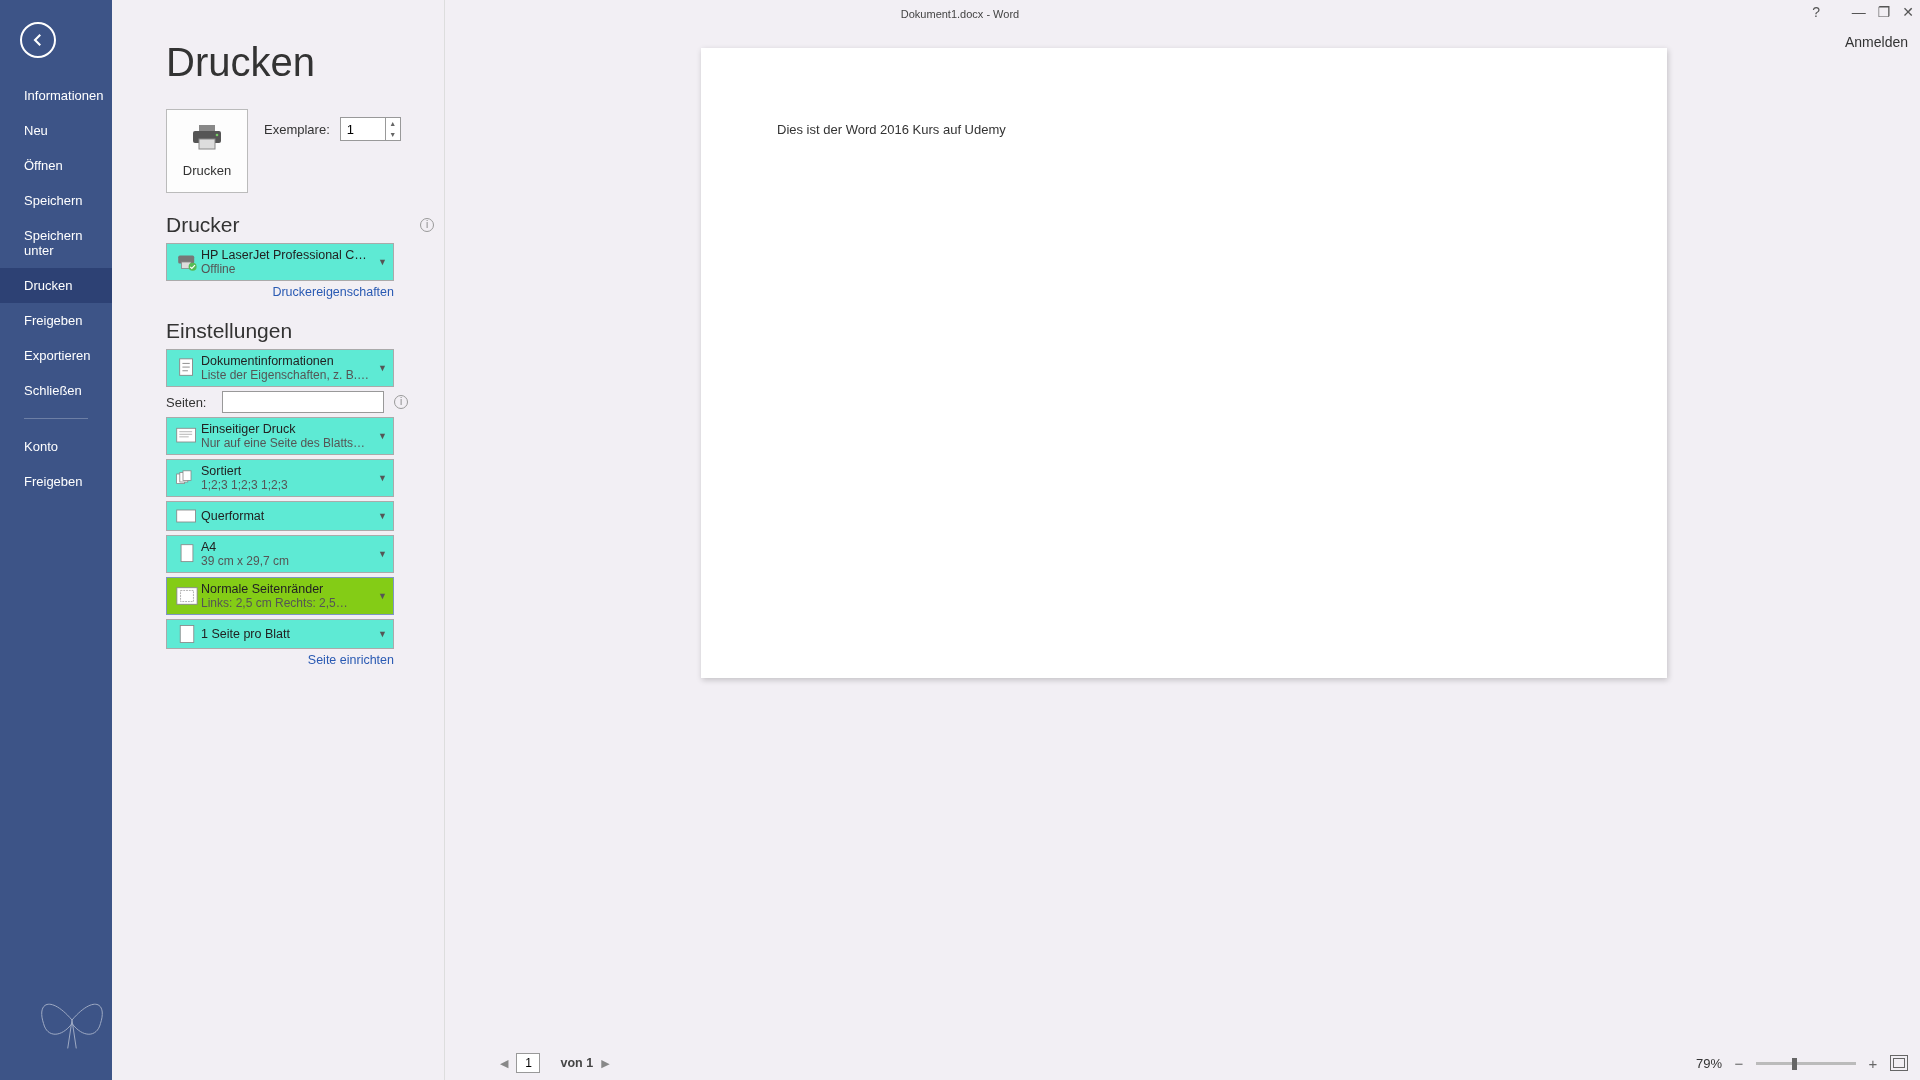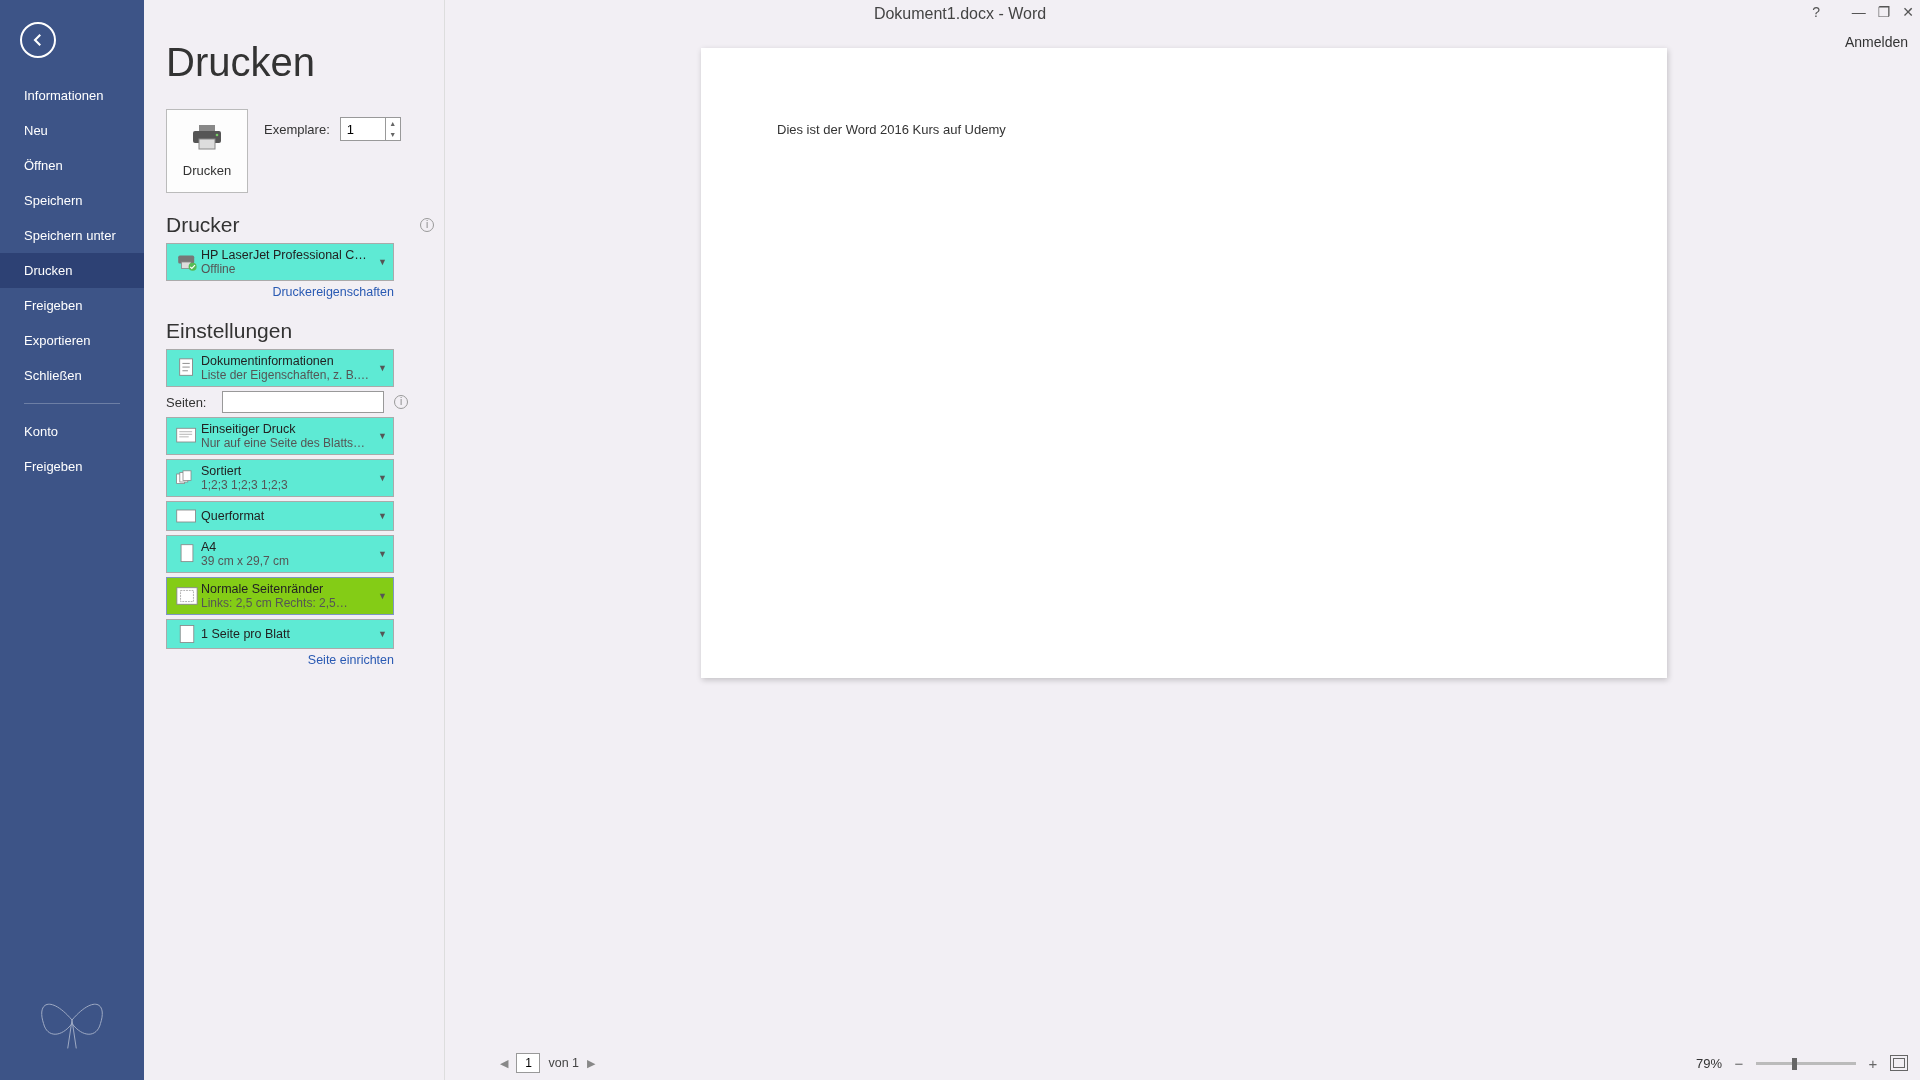--- a/index.html
+++ b/index.html
@@ -1,27 +1,27 @@
 <!DOCTYPE html>
 <html><head>
 <meta charset="utf-8">
 <style>
 * { margin: 0; padding: 0; box-sizing: border-box; font-family: "Segoe UI", Tahoma, sans-serif; }
 body { background: #f2eff4; width: 1920px; height: 1080px; overflow: hidden; }
 
 
 .title-bar { position: absolute; top: 0; left: 0; right: 0; height: 28px; display: flex; align-items: center; justify-content: center; }
-.title-bar .title { font-size: 16px; color: #444; }
+.title-bar .title { font-size: 11px; color: #444; }
 .title-bar .win-controls { position: absolute; right: 6px; top: 4px; display: flex; gap: 12px; }
 .title-bar .win-controls span { font-size: 14px; color: #555; cursor: pointer; }
 .title-bar .help { position: absolute; right: 100px; top: 4px; font-size: 14px; color: #555; cursor: pointer; }
 .sign-in { position: absolute; right: 12px; top: 34px; font-size: 14px; color: #333; cursor: pointer; }
 
 
-.sidebar { position: absolute; left: 0; top: 0; bottom: 0; width: 144px; background: #3d5487; color: #fff; }
+.sidebar { position: absolute; left: 0; top: 0; bottom: 0; width: 112px; background: #3d5487; color: #fff; }
 .back-btn { width: 36px; height: 36px; border: 2px solid #fff; border-radius: 50%; margin: 22px 0 0 20px; display: flex; align-items: center; justify-content: center; cursor: pointer; }
 .back-btn svg { width: 18px; height: 18px; fill: #fff; }
 .nav { margin-top: 20px; }
 .nav-item { padding: 10px 14px 10px 24px; font-size: 13px; cursor: pointer; }
 .nav-item.active { background: #2d4174; }
 .nav-sep { height: 1px; background: rgba(255,255,255,0.25); margin: 10px 24px; }
 .butterfly { position: absolute; bottom: 24px; left: 36px; opacity: 0.5; }
 .butterfly svg { width: 72px; height: 64px; fill: none; stroke: #fff; stroke-width: 1.4; }
 
 
@@ -73,21 +73,21 @@
 
 .preview-area { flex:1; display:flex; flex-direction:column; align-items:center; padding-top: 48px; }
 .page-preview { width: 966px; height: 630px; background:#fff; box-shadow: 1px 2px 6px rgba(0,0,0,0.2); padding: 74px 76px; }
 .page-preview .body-text { font-size: 13px; color:#333; }
 
 
 .bottom-bar { position:absolute; bottom:0; left:122px; right:0; height: 34px; display:flex; align-items:center; padding: 0 12px; }
 .page-nav { display:flex; align-items:center; gap:4px; margin-left: 362px;}
 .page-nav .navbtn { font-size:11px; color:#888; cursor:pointer; padding:0 4px; }
 .page-nav input { width:24px; height:20px; border:1px solid #999; text-align:center; font-size:12px; }
-.page-nav .of { font-size:12.5px; color:#444; margin-left:4px; }
+.page-nav .of { font-size:12.5px; color:#444; margin-left:16px;font-weight:bold; }
 .zoom { margin-left:auto; display:flex; align-items:center; gap:10px; }
 .zoom .pct { font-size: 13px; color:#333; }
 .zoom .zbtn { font-size: 15px; color:#666; cursor:pointer; width:14px; text-align:center; }
 .zoom .slider { width: 100px; height: 3px; background:#bbb; position:relative; }
 .zoom .slider .thumb { position:absolute; top:-4px; left:36px; width:5px; height:12px; background:#666; }
 .zoom .fit { width:18px; height:16px; border:1px solid #666; position:relative; cursor:pointer; }
 .zoom .fit::before { content:""; position:absolute; inset:2px; border:1px solid #666; }
 </style>
 </head>
 <body>

